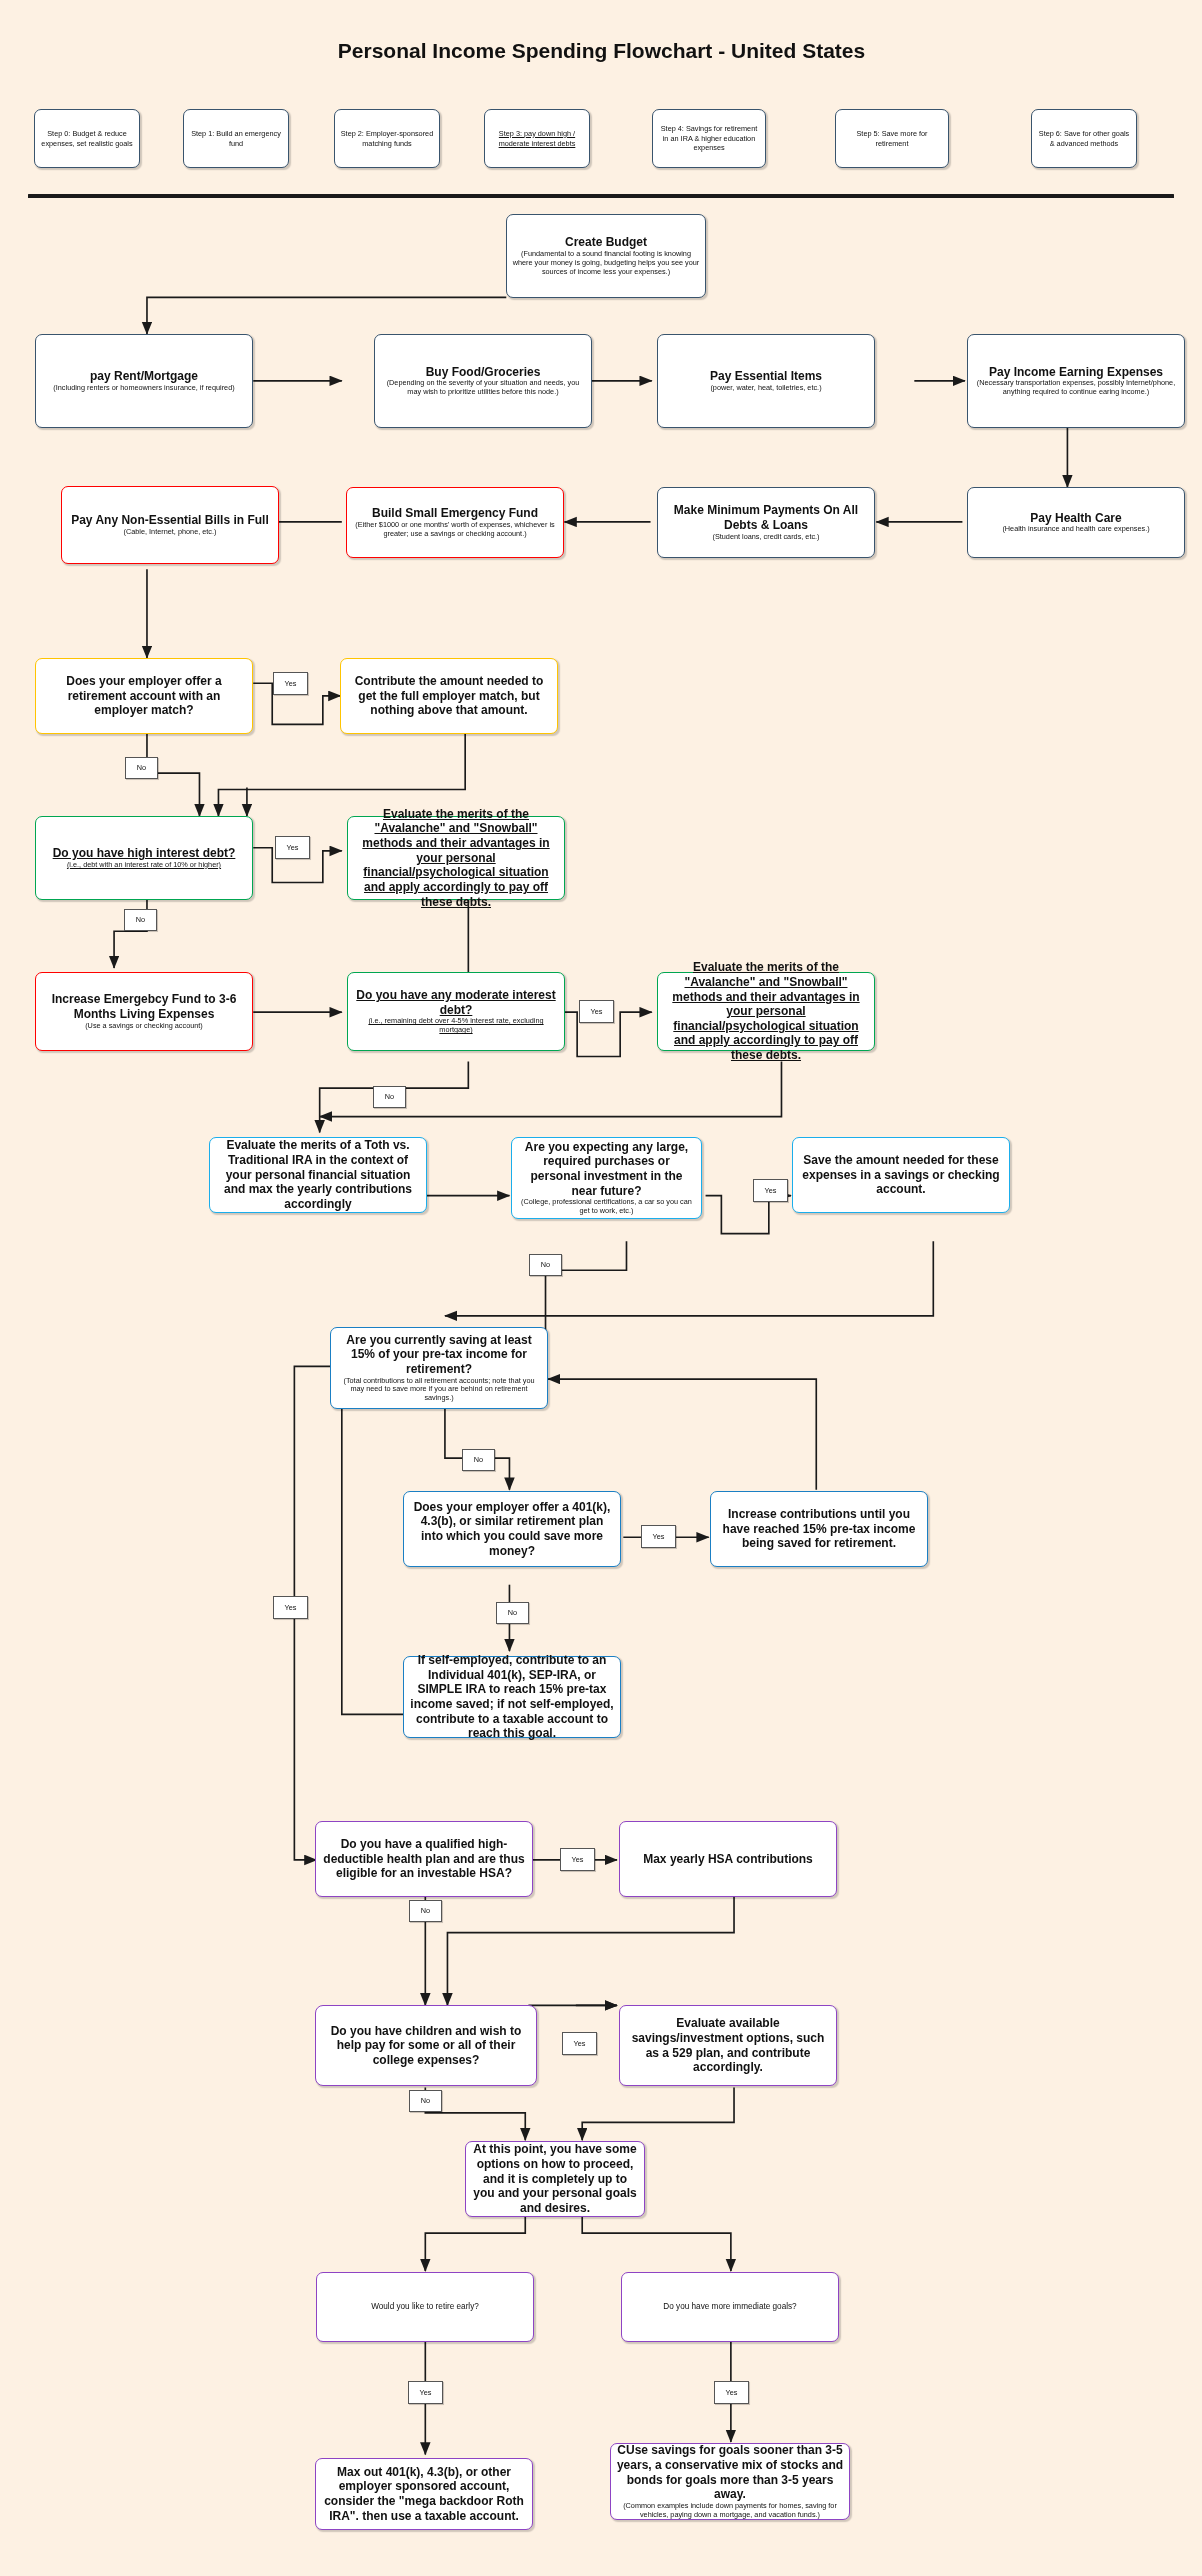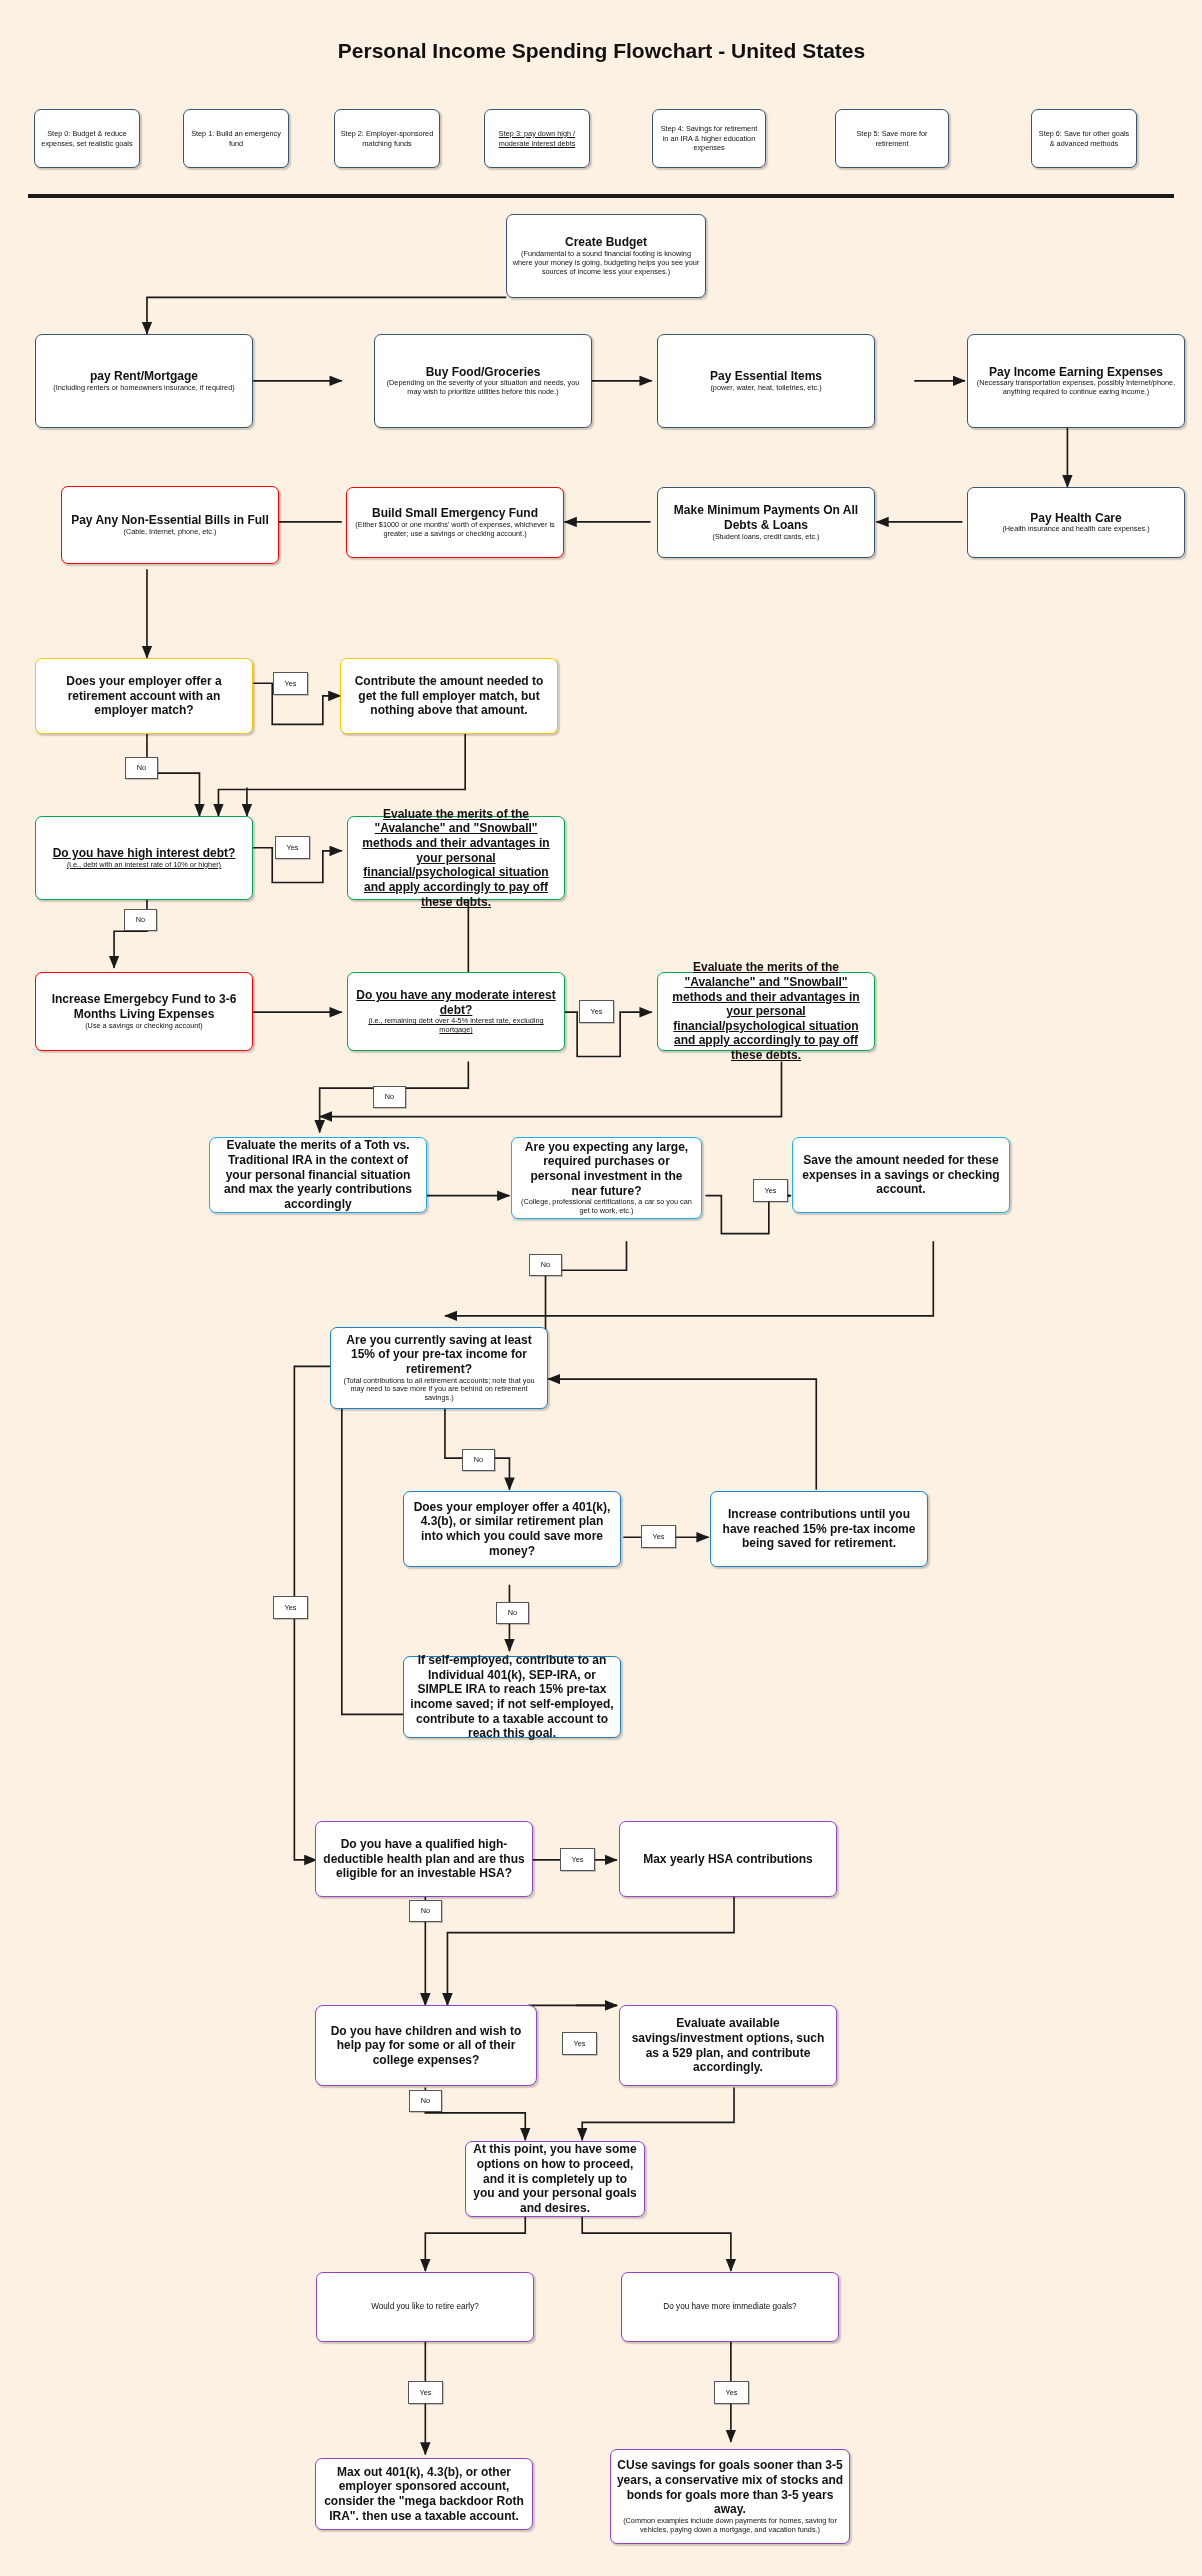--- a/index.html
+++ b/index.html
@@ -398,19 +398,19 @@
   <div class="edge-label" style="left:408px; top:2381px; width:35px; height:23.4px;">
     <span>Yes</span>
   </div>
   <div class="edge-label" style="left:714px; top:2381px; width:35px; height:23.4px;">
     <span>Yes</span>
   </div>
 
   <div class="node c-purple single" style="left:315px; top:2458px; width:218px; height:72px;">
     <div class="hd">Max out 401(k), 4.3(b), or other employer sponsored account, consider the "mega backdoor Roth IRA". then use a taxable account.</div>
   </div>
-  <div class="node c-purple" style="left:610px; top:2443px; width:240px; height:95px;margin-top:6px;">
+  <div class="node c-purple" style="left:610px; top:2443px; width:240px; height:77px;">
     <div class="hd">CUse savings for goals sooner than 3-5 years, a conservative mix of stocks and bonds for goals more than 3-5 years away.</div>
     <div class="sub">(Common examples include down payments for homes, saving for vehicles, paying down a mortgage, and vacation funds.)</div>
   </div>
 
 </div>
 
 
 </body></html>

